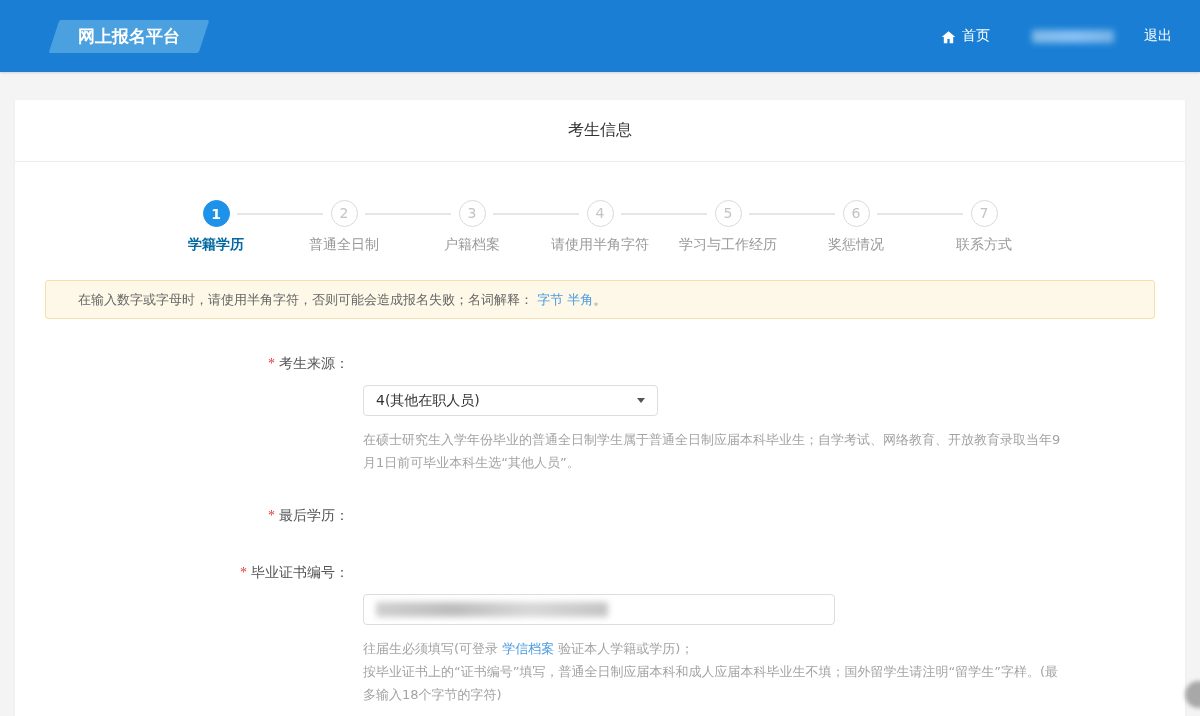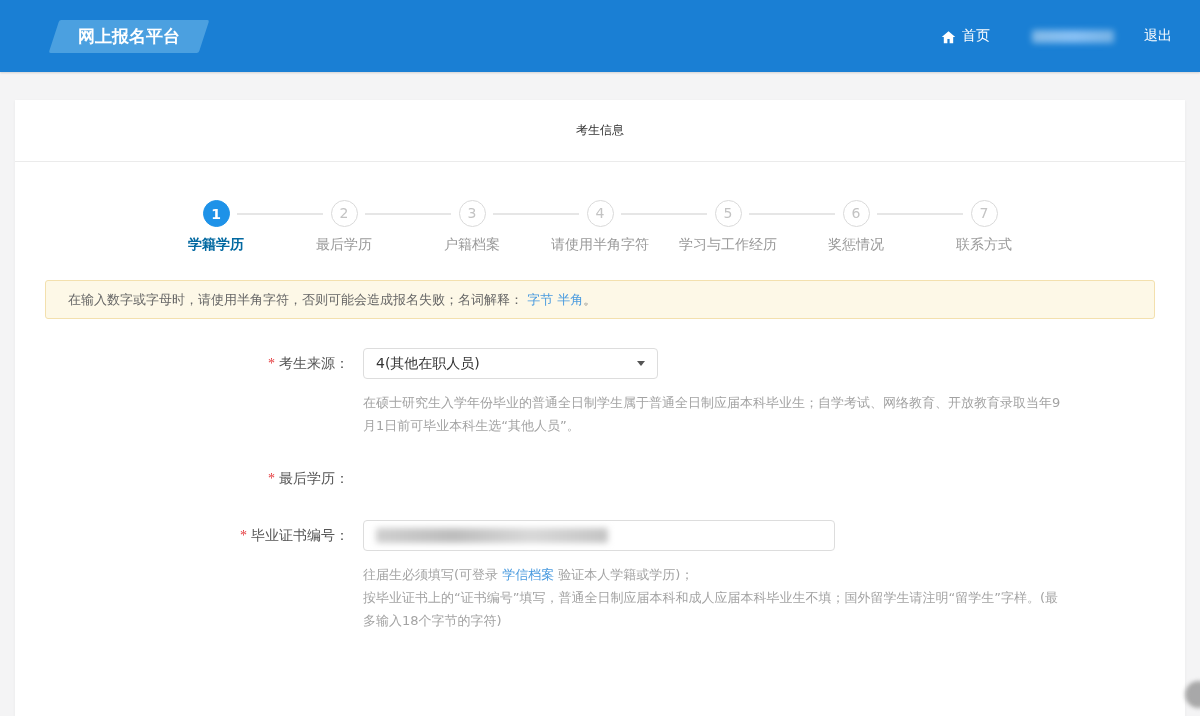--- a/index.html
+++ b/index.html
@@ -42,21 +42,21 @@
 
   
   .card {
     width:1170px; margin:28px auto 0; background:#fff; height:640px;
     box-shadow:0 1px 3px rgba(0,0,0,.05);
   }
   .card-title-bar {
     height:62px; display:flex; align-items:center; justify-content:center;
     border-bottom:1px solid #ebebeb;
   }
-  .card-title { font-size:12px; color:#333; }
+  .card-title { font-size:16px; color:#333; }
 
   
   .stepper { display:flex; justify-content:center; padding-top:38px; }
   .step { width:128px; position:relative; text-align:center; cursor:pointer; }
   .step:not(:last-child)::after {
     content:""; position:absolute; top:13px;
     left:calc(50% + 21px); width:calc(100% - 42px); height:2px;
     background:#e6e6e6;
   }
   .step-circle {
@@ -67,35 +67,35 @@
   .step--active .step-circle {
     background:#1e92e8; border-color:#1e92e8; color:#fff; line-height:27px;
     font-weight:bold;
   }
   .step-label { margin-top:9px; font-size:14px; color:#999; }
   .step--active .step-label { color:#0369a1; font-weight:bold; }
 
   
   .notice {
     margin:26px 30px 0; background:#fdf8e7; border:1px solid #f3e0ae;
-    border-radius:3px; padding:9px 22px; font-size:13px; color:#666;
+    border-radius:3px; padding:9px 32px; font-size:13px; color:#666;
     line-height:19px;
   }
   .link { color:#4a9bdf; text-decoration:none; cursor:pointer; }
 
   
   .form { padding-top:29px; }
   .form-block { margin-bottom:26px; }
   .form-row { display:flex; align-items:flex-start; }
   .form-label {
     width:348px; text-align:right; padding-right:14px;
     font-size:14px; color:#555; line-height:31px; white-space:nowrap;font-family:Liberation Serif, serif;
   }
   .req { color:#e4393c; margin-right:4px; font-size:14px; }
-  .form-control-col { flex:1; }
+  .form-control-col { flex:1;margin-top:37px; }
   .select-box {
     width:295px; height:31px; border:1px solid #ddd; border-radius:4px;
     background:#fff; display:flex; align-items:center; justify-content:space-between;
     padding:0 12px; font-size:14px; color:#333; cursor:pointer;
   }
   .caret {
     width:0; height:0; border-left:4px solid transparent;
     border-right:4px solid transparent; border-top:5px solid #555;
   }
   .text-input {
@@ -149,21 +149,21 @@
     <div class="card-title">考生信息</div>
   </div>
 
   <div class="stepper">
     <div class="step step--active">
       <div class="step-circle">1</div>
       <div class="step-label">学籍学历</div>
     </div>
     <div class="step">
       <div class="step-circle">2</div>
-      <div class="step-label">最后学历</div>
+      <div class="step-label">普通全日制</div>
     </div>
     <div class="step">
       <div class="step-circle">3</div>
       <div class="step-label">户籍档案</div>
     </div>
     <div class="step">
       <div class="step-circle">4</div>
       <div class="step-label">请使用半角字符</div>
     </div>
     <div class="step">

